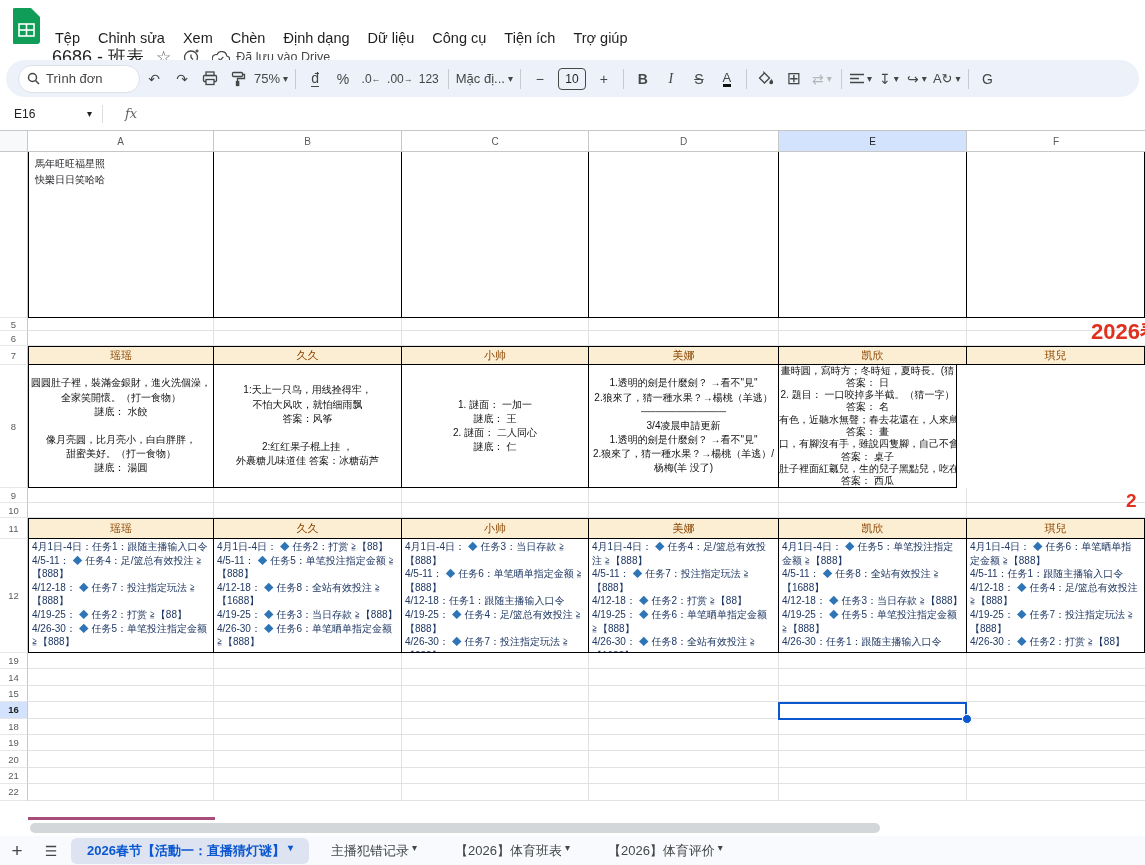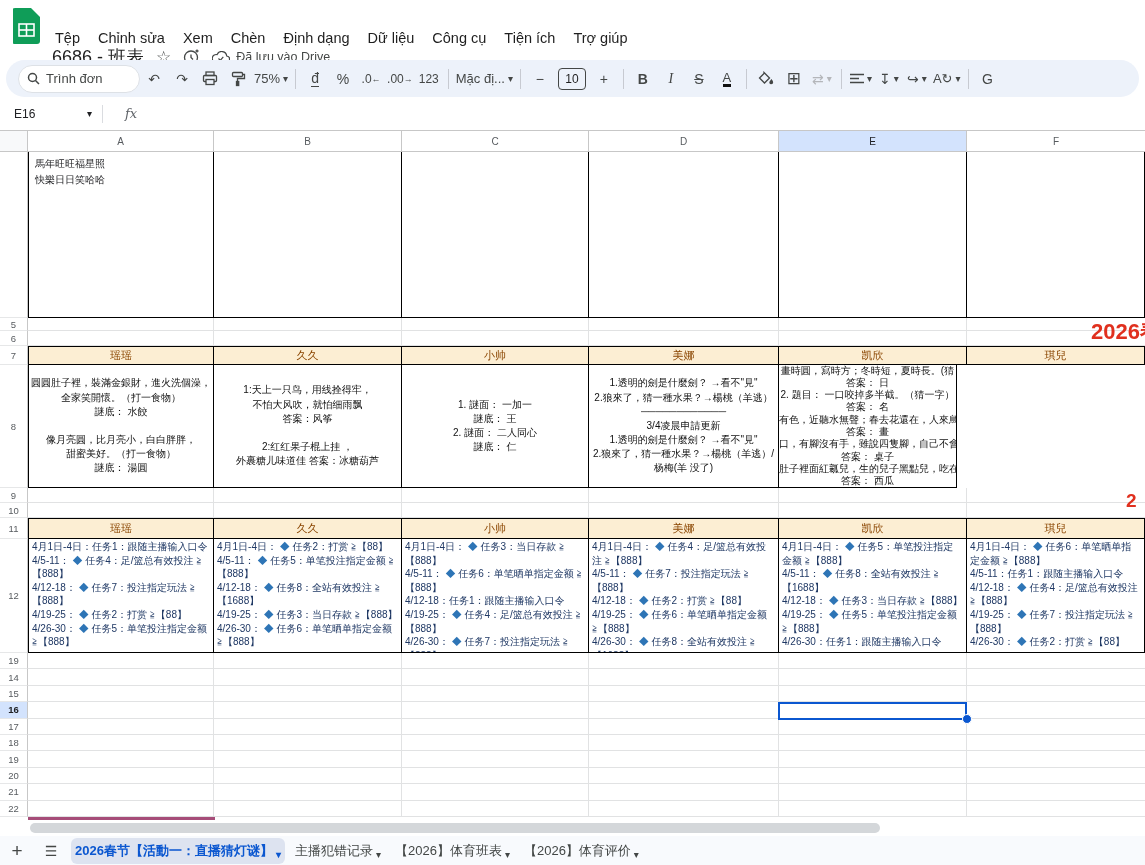--- a/index.html
+++ b/index.html
@@ -83,21 +83,21 @@
   .red-title{position:absolute;left:1091px;top:317px;font-size:22px;font-weight:bold;color:#e0301e;white-space:nowrap;z-index:4;}
   .red-frag{position:absolute;left:1126px;top:490px;font-size:19px;font-weight:bold;color:#e0301e;white-space:nowrap;z-index:4;}
   .purple-line{position:absolute;left:28px;top:817px;width:187px;height:3px;background:#a64d79;z-index:3;}
   .hscroll{position:absolute;left:30px;top:823px;width:850px;height:10px;border-radius:5px;background:#d4d7da;z-index:3;}
   
   .sheetbar{position:absolute;left:0;top:836px;width:1145px;height:29px;background:#f8fafd;
             display:flex;align-items:center;}
   .sb-ic{color:#444746;font-size:17px;margin-left:0;width:34px;display:flex;justify-content:center;}
   .plus::after{content:"+";font-size:19px;}
   .burger::after{content:"☰";font-size:14px;}
-  .tab{display:flex;align-items:flex-end;font-size:13px;color:#434746;padding:4px 4px;border-radius:6px;margin:0 3px;white-space:nowrap;}
+  .tab{display:flex;align-items:flex-start;font-size:13px;color:#434746;padding:4px 16px;border-radius:6px;margin:0 3px;white-space:nowrap;}
   .tab-active{background:#dde3f0;color:#0b57d0;font-weight:bold;}
   svg{display:block;}
 </style>
 </head>
 <body>
 
 <div class="titlebar">
   <div class="logo">
     <svg width="27" height="36" viewBox="0 0 27 36">
       <path d="M2 0 h16 l9 9 v24 a3 3 0 0 1 -3 3 h-22 a3 3 0 0 1 -3 -3 v-30 a3 3 0 0 1 3 -3z" fill="#0f9d58"></path>
@@ -439,29 +439,20 @@
       <div class="row r-empty">
         <div class="gut gut-sel">16</div>
         <div class="c cA"></div>
         <div class="c cB"></div>
         <div class="c cC"></div>
         <div class="c cD"></div>
         <div class="c cE"></div>
         <div class="c cF"></div>
       </div>
       <div class="row r-empty">
-        <div class="gut">17</div>
-        <div class="c cA"></div>
-        <div class="c cB"></div>
-        <div class="c cC"></div>
-        <div class="c cD"></div>
-        <div class="c cE"></div>
-        <div class="c cF"></div>
-      </div>
-      <div class="row r-empty">
         <div class="gut">18</div>
         <div class="c cA"></div>
         <div class="c cB"></div>
         <div class="c cC"></div>
         <div class="c cD"></div>
         <div class="c cE"></div>
         <div class="c cF"></div>
       </div>
       <div class="row r-empty">
         <div class="gut">19</div>

